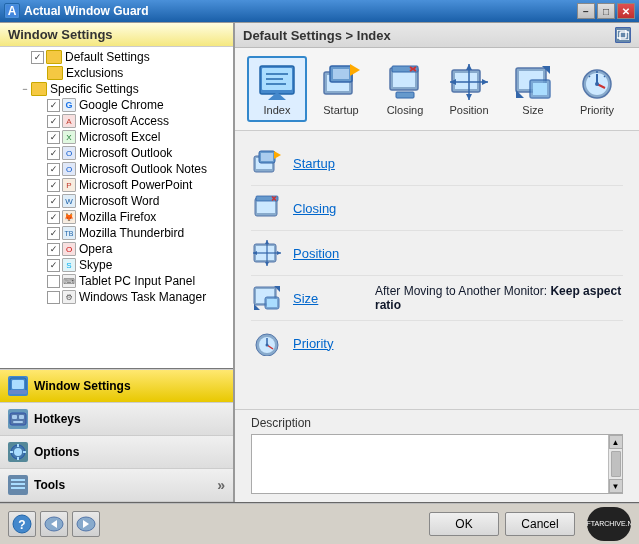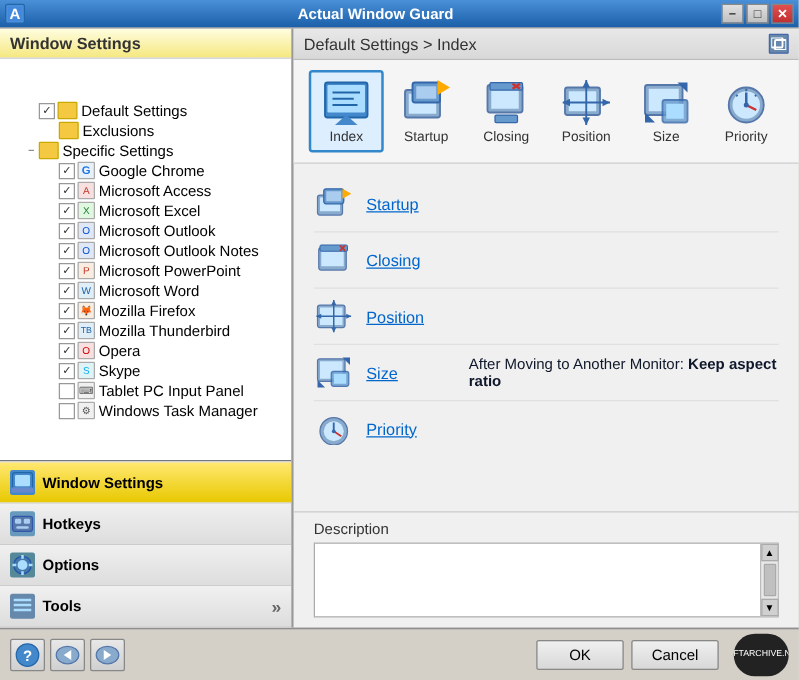--- a/index.html
+++ b/index.html
@@ -18,21 +18,21 @@
     }
     .title-bar-icon {
       width: 16px; height: 16px;
       background: #4a90d9;
       margin-right: 4px;
       border: 1px solid #2266aa;
       border-radius: 2px;
       display: flex; align-items: center; justify-content: center;
       font-size: 10px; color: white;
     }
-    .title-bar-text { flex: 1; text-align: center; }
+    .title-bar-text { flex: 1; }
     .title-bar-buttons { display: flex; gap: 2px; }
     .title-btn {
       width: 18px; height: 16px;
       background: linear-gradient(to bottom, #e0e0e0, #c0c0c0);
       border: 1px solid #888;
       display: flex; align-items: center; justify-content: center;
       font-size: 10px; cursor: pointer; color: #333;
     }
     .title-btn.close { background: linear-gradient(to bottom, #e05050, #c03030); color: white; }
 
@@ -44,21 +44,20 @@
     }
 
     
     .left-panel {
       width: 248px;
       background: white;
       border-right: 2px solid #999;
       display: flex;
       flex-direction: column;
       overflow: hidden;
-      gap: 31px;
     }
     .left-panel-header {
       background: linear-gradient(to bottom, #fffde0, #f5e880);
       border-bottom: 1px solid #ccc;
       padding: 4px 8px;
       font-weight: bold;
       font-size: 13px;
       color: #333;
     }
     .tree-area {
@@ -145,21 +144,21 @@
     }
     .right-header {
       background: linear-gradient(to bottom, #e8e8e8, #d8d8d8);
       border-bottom: 1px solid #bbb;
       padding: 4px 8px;
       display: flex;
       align-items: center;
       justify-content: space-between;
     }
     .right-header-title {
-      font-weight: normal;
+      font-weight: bold;
       font-size: 13px;
       color: #333;
     }
     .right-header-icon {
       width: 16px; height: 16px;
       background: #6688aa;
       border: 1px solid #4466aa;
       border-radius: 1px;
       display: flex; align-items: center; justify-content: center;
       font-size: 8px; color: white;

